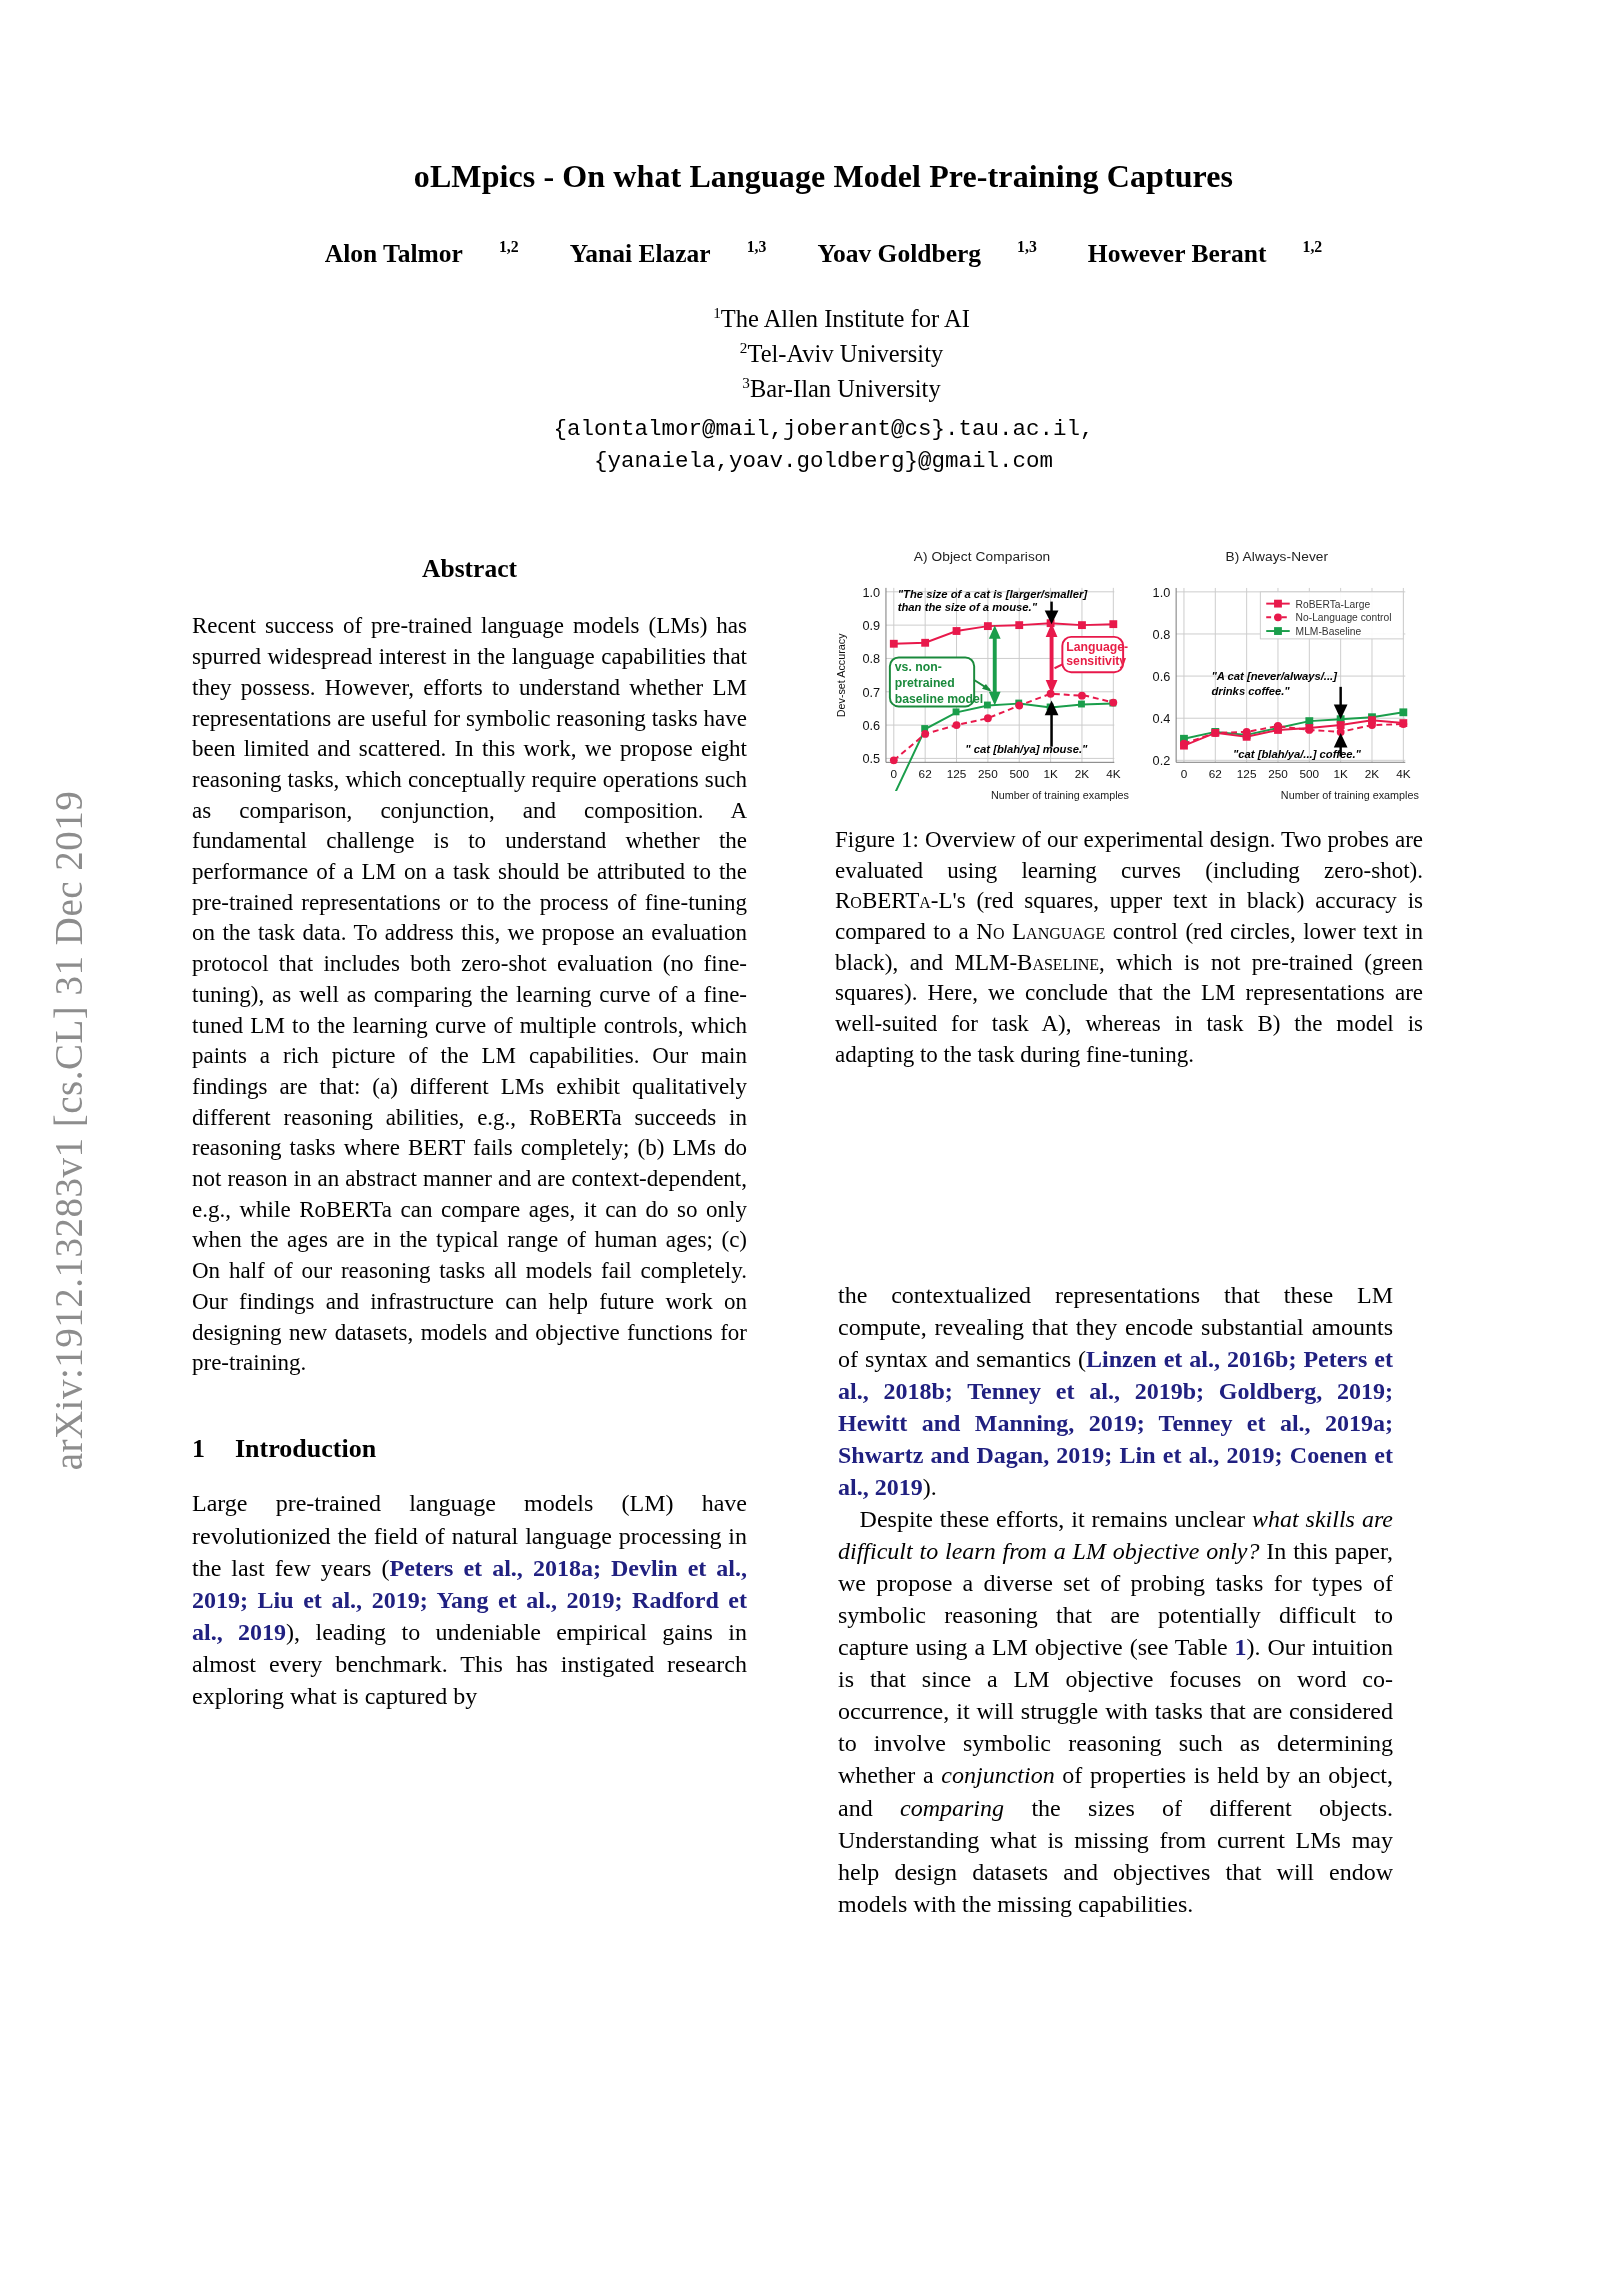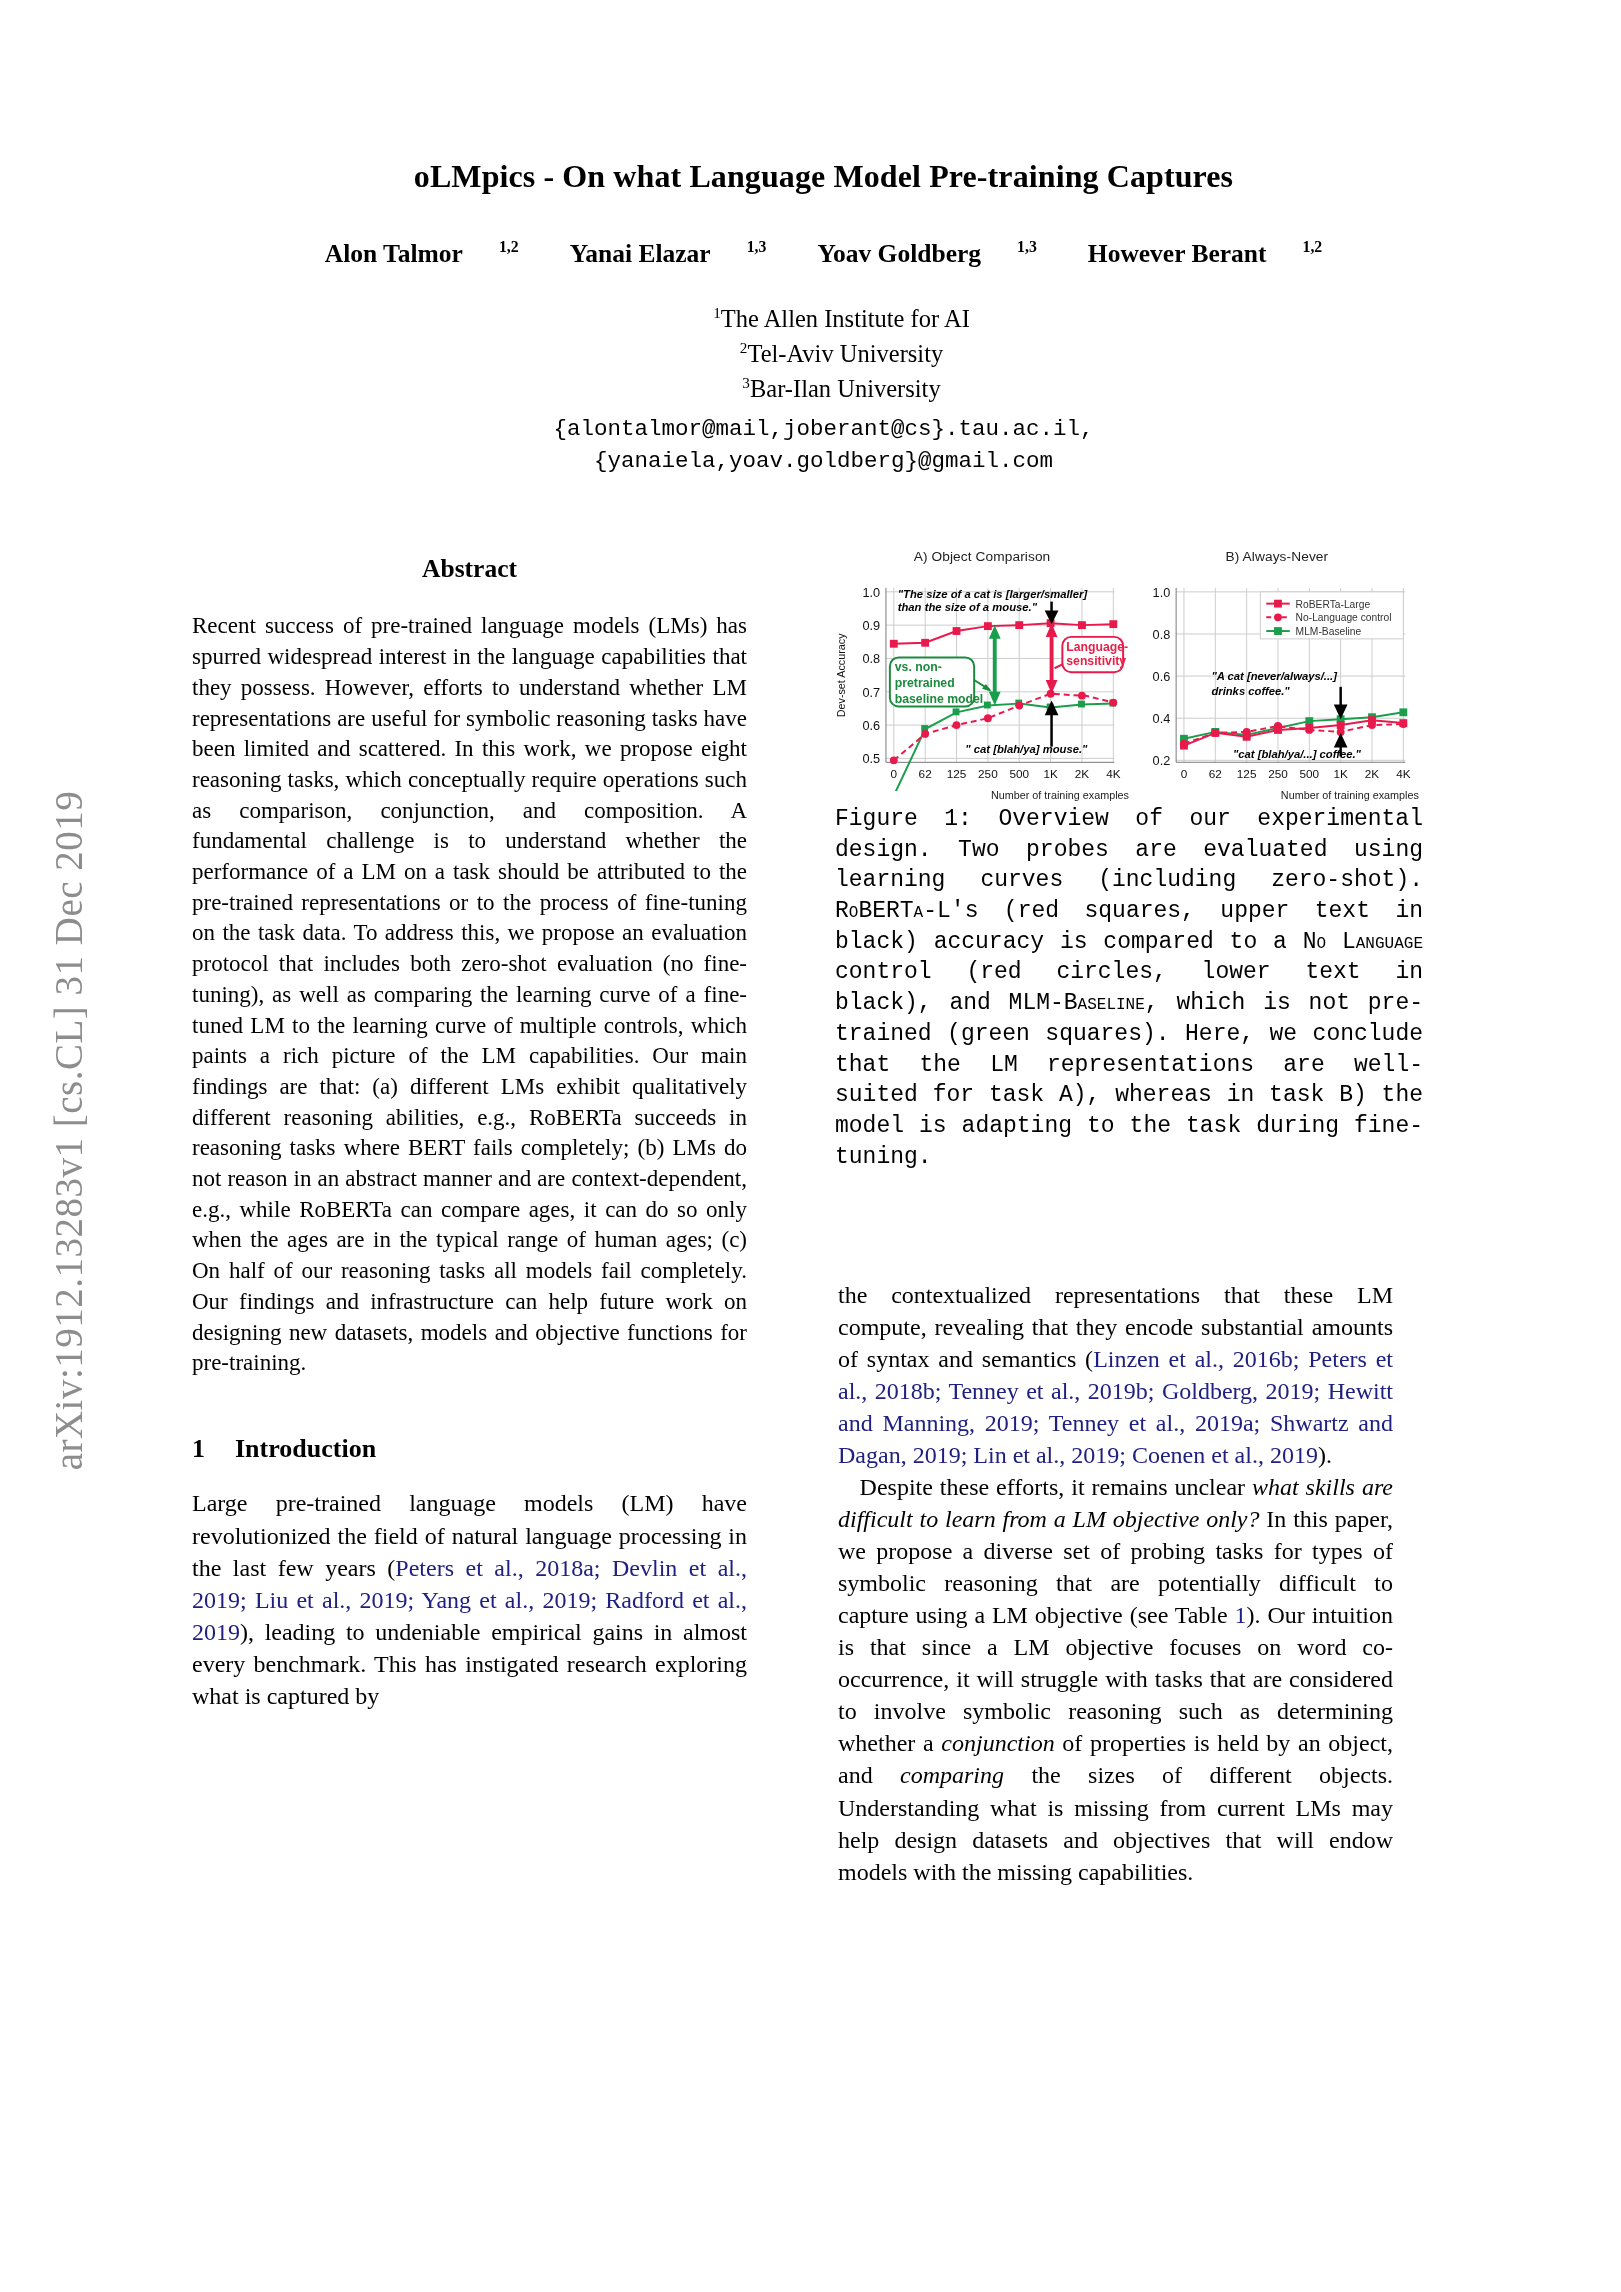--- a/index.html
+++ b/index.html
@@ -62,30 +62,29 @@
   }
   .abstract p.body{ font-size:23px; line-height:1.335; }
   p.indent{ text-indent:21.6px; }
 
   .sec-head{
     font-size:26px; font-weight:bold;
     margin:55px 0 23.5px 0;
   }
   .sec-head .num{ display:inline-block; width:43px; }
 
-  .cite{ color:#202080; }
+  .cite{ color:#202080;font-weight:bold; }
   .ital{ font-style:italic; }
   .sc{ font-variant:small-caps; }
 
   
   .figure{ position:absolute; left:835px; top:549px; width:588px; }
   .fig-caption{
     font-size:23px; line-height:1.335; text-align:justify;
-    margin-top:3px;
-    font-family:Liberation Mono, monospace;
+    margin-top:24px;
   }
   .charts{ display:flex; gap:5.9px; }
   .panel{ position:relative; }
   .panel-title{
     text-align:center; font-family:"Liberation Sans", sans-serif;
     font-size:13.7px; color:#222; margin-bottom:5.9px; letter-spacing:0.1px;
   }
   .xlabel{
     text-align:right; font-family:"Liberation Sans", sans-serif;
     font-size:10.8px; color:#222; margin-top:-2px;

